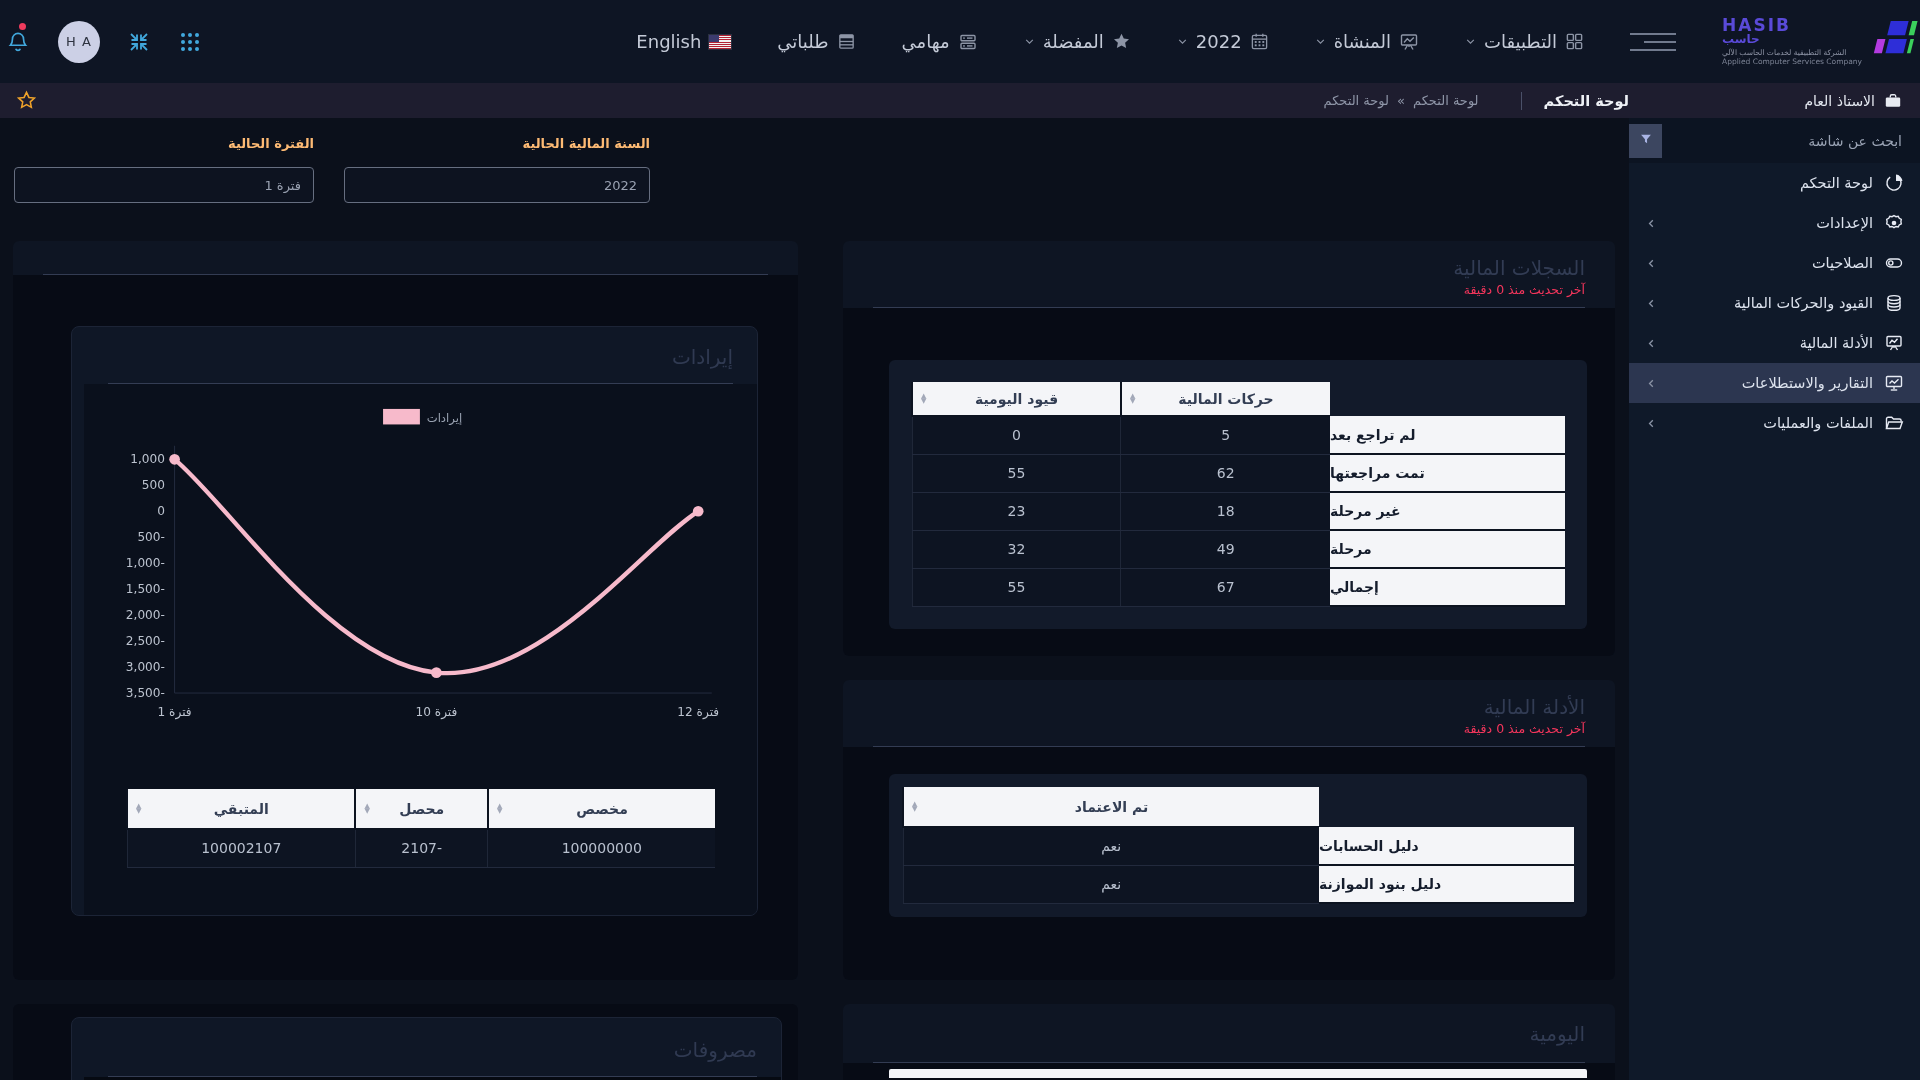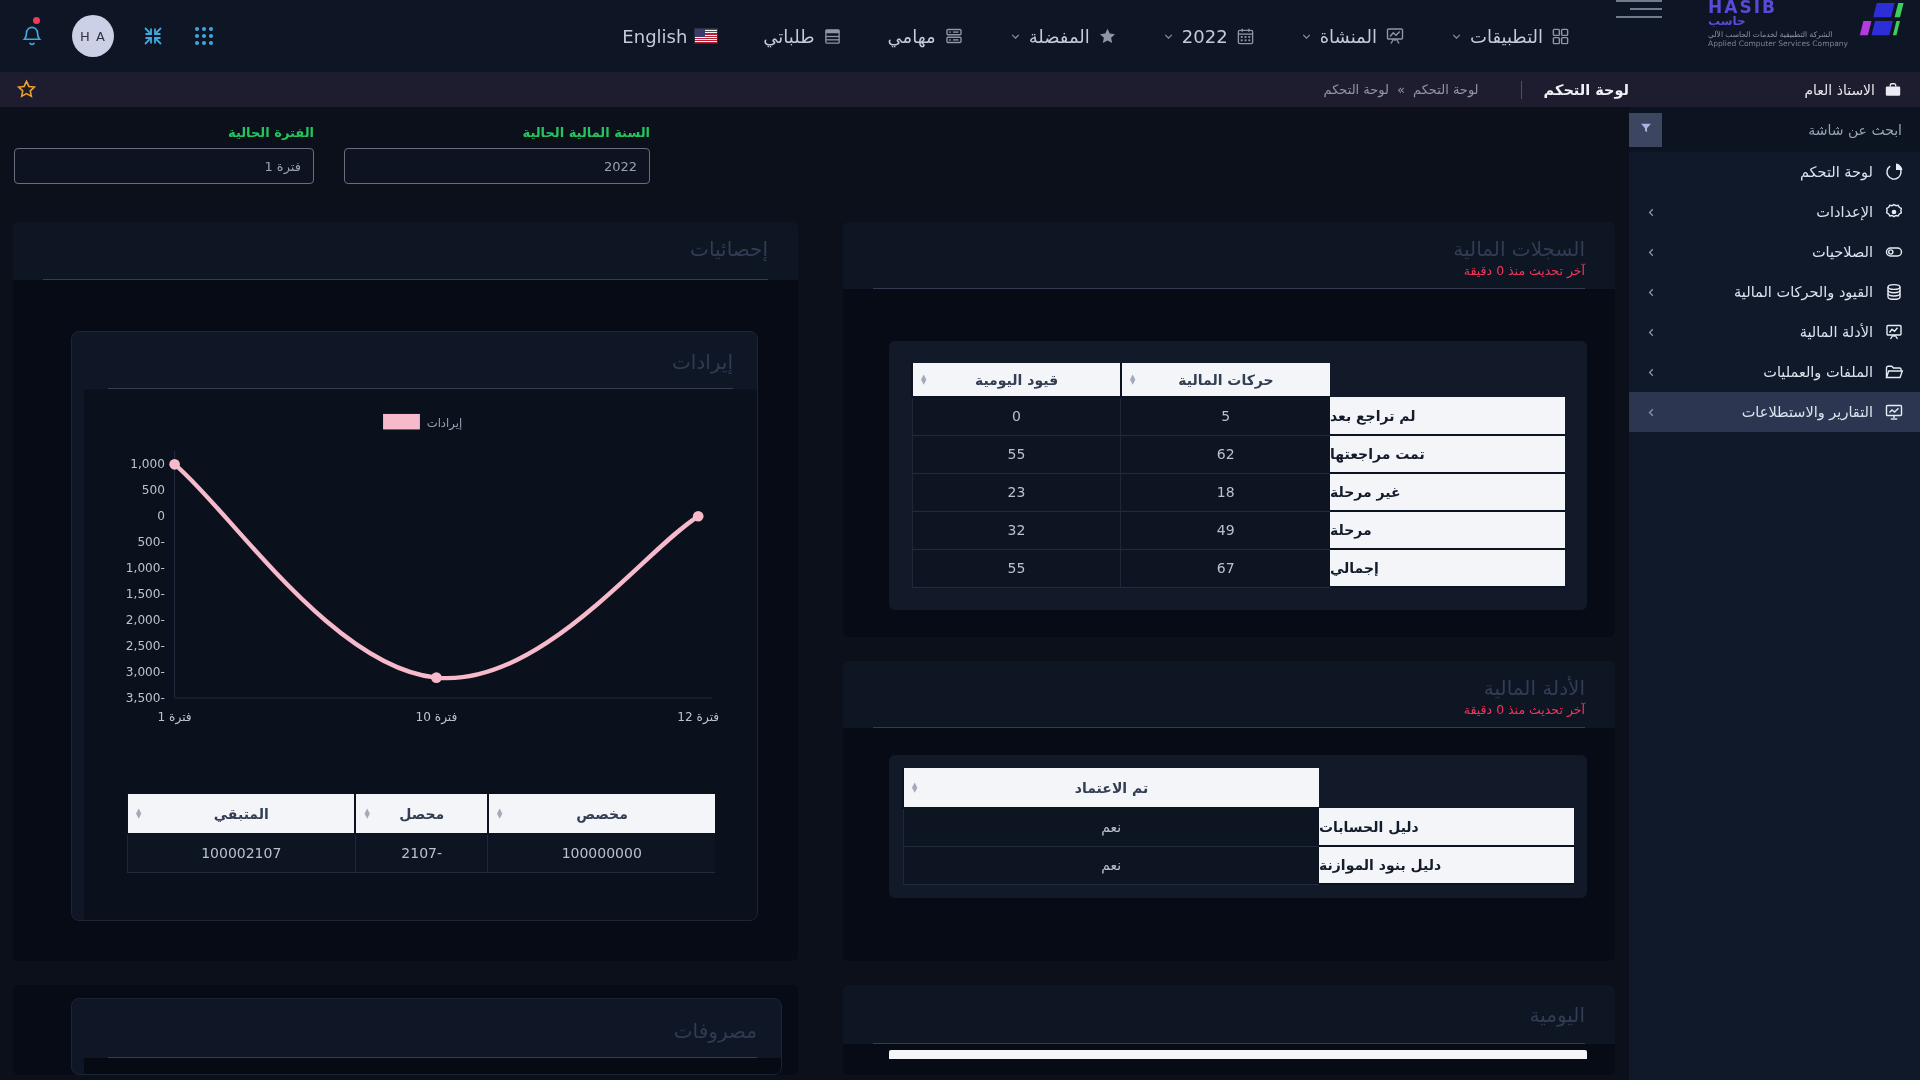--- a/index.html
+++ b/index.html
@@ -1,22 +1,22 @@
 <!DOCTYPE html>
 <html lang="ar" dir="rtl"><head>
 <meta charset="utf-8">
 <style>
   * { margin:0; padding:0; box-sizing:border-box; }
   html,body { width:1920px; height:1080px; overflow:hidden;
     font-family:"DejaVu Sans","Liberation Sans",sans-serif;
     background:#0b101b; color:#c9cfdc; }
 
   
-  .navbar { height:72px; background:#0e1524; display:flex; 
-    padding:0 14px; gap:46px; }
+  .navbar { height:83px; background:#0e1524; display:flex; align-items:center;
+    padding:0 0; gap:46px; }
   .logo { display:flex; align-items:flex-start; gap:8px; cursor:pointer; }
   .logo-tiles { flex:none; }
   .logo-txt { text-align:left; direction:ltr; }
   .logo-name { font-size:17px; font-weight:bold; letter-spacing:2px; color:#5a4ad8; line-height:15px; }
   .logo-ar { font-size:12px; font-weight:bold; color:#5a4ad8; line-height:12px; }
   .logo-sub1 { font-size:7.5px; color:#8d93a5; margin-top:3px; }
   .logo-sub2 { font-size:7.5px; color:#7d8496; }
   .hamburger { width:46px; display:flex; flex-direction:column; gap:6px; cursor:pointer; }
   .hamburger i { display:block; height:2px; background:#717a8e; }
   .hamburger i:nth-child(2){ width:70%; }
@@ -61,21 +61,21 @@
   .side-item.active { background:#2c3650; }
   .side-item .s-ico { display:flex; color:#e7ebf4; }
   .side-item .s-label { flex:1; }
   .side-item .s-chev { display:flex; color:#8a93a5; }
 
   .content { flex:1; padding:18px 14px 0; overflow:hidden; }
 
   
   .form-row { display:flex; justify-content:flex-end; gap:30px; margin-bottom:38px; }
   .field { display:flex; flex-direction:column; }
-  .field label { font-size:13px; font-weight:bold; color:#22c55e; margin-bottom:8px; text-align:right; }
+  .field label { font-size:13px; font-weight:bold; color:#fdba74; margin-bottom:16px; text-align:right; }
   .field input { height:36px; background:#0d1320; border:1px solid #666e80; border-radius:4px;
     color:#99a1b1; font-size:13px; text-align:right; padding:0 12px; outline:none; font-family:inherit; }
   .field.f-year input { width:306px; }
   .field.f-period input { width:300px; }
 
   
   .grid { display:grid; grid-template-columns:772px 785px; gap:24px 45px; align-items:start; }
   .col { display:flex; flex-direction:column; gap:24px; }
   .panel { background:#0e1523; border-radius:6px; overflow:hidden; display:flex; flex-direction:column; }
   .panel-head { padding:15px 30px 0; }
@@ -418,45 +418,45 @@
           </svg>
       </span>
       <span class="s-label">الأدلة المالية</span>
       <span class="s-chev">
           <svg width="13" height="13" viewBox="0 0 20 20" fill="none" stroke="currentColor" stroke-width="2">
             <polyline points="12,5 7,10 12,15"></polyline>
           </svg>
         </span>
     </div>
 
-    <div class="side-item">
-      <span class="s-ico">
-        <svg width="20" height="20" viewBox="0 0 20 20" fill="none" stroke="currentColor" stroke-width="1.4">
-            <path d="M2.5,15.5 V5.8 a1.6,1.6 0 0 1 1.6,-1.6 h3.6 l1.8,1.8 h6 a1.6,1.6 0 0 1 1.6,1.6 v.9"></path>
-            <path d="M2.5,15.5 l2.2,-6.5 h13.6 l-2.3,6.5 z"></path>
-          </svg>
-      </span>
-      <span class="s-label">الملفات والعمليات</span>
-      <span class="s-chev">
-          <svg width="13" height="13" viewBox="0 0 20 20" fill="none" stroke="currentColor" stroke-width="2">
-            <polyline points="12,5 7,10 12,15"></polyline>
-          </svg>
-        </span>
-    </div>
-
     <div class="side-item active">
       <span class="s-ico">
         <svg width="20" height="20" viewBox="0 0 20 20" fill="none" stroke="currentColor" stroke-width="1.4">
             <rect x="2.5" y="3.5" width="15" height="10" rx="1"></rect>
             <polyline points="5.5,10.5 8,8 10.5,10 14.5,6.3"></polyline>
             <line x1="10" y1="13.5" x2="10" y2="16"></line>
             <line x1="6.8" y1="17" x2="13.2" y2="17"></line>
           </svg>
       </span>
       <span class="s-label">التقارير والاستطلاعات</span>
+      <span class="s-chev">
+          <svg width="13" height="13" viewBox="0 0 20 20" fill="none" stroke="currentColor" stroke-width="2">
+            <polyline points="12,5 7,10 12,15"></polyline>
+          </svg>
+        </span>
+    </div>
+
+    <div class="side-item">
+      <span class="s-ico">
+        <svg width="20" height="20" viewBox="0 0 20 20" fill="none" stroke="currentColor" stroke-width="1.4">
+            <path d="M2.5,15.5 V5.8 a1.6,1.6 0 0 1 1.6,-1.6 h3.6 l1.8,1.8 h6 a1.6,1.6 0 0 1 1.6,1.6 v.9"></path>
+            <path d="M2.5,15.5 l2.2,-6.5 h13.6 l-2.3,6.5 z"></path>
+          </svg>
+      </span>
+      <span class="s-label">الملفات والعمليات</span>
       <span class="s-chev">
           <svg width="13" height="13" viewBox="0 0 20 20" fill="none" stroke="currentColor" stroke-width="2">
             <polyline points="12,5 7,10 12,15"></polyline>
           </svg>
         </span>
     </div>
   </aside>
 
   <main class="content">
 
@@ -579,21 +579,20 @@
           <div class="panel-inner">
             <div class="white-strip"></div>
           </div>
         </section>
       </div>
 
       <div class="col">
 
         <section class="panel p-stats">
           <div class="panel-head">
-            <div class="panel-title">إحصائيات</div>
             <div class="panel-div" style="margin-top:18px;"></div>
           </div>
           <div class="panel-inner">
             <div class="card chart-card">
               <div class="card-head">
                 <div class="card-title">إيرادات</div>
                 <div class="card-div"></div>
               </div>
               <div class="card-body">
                 <div class="chart-wrap">

